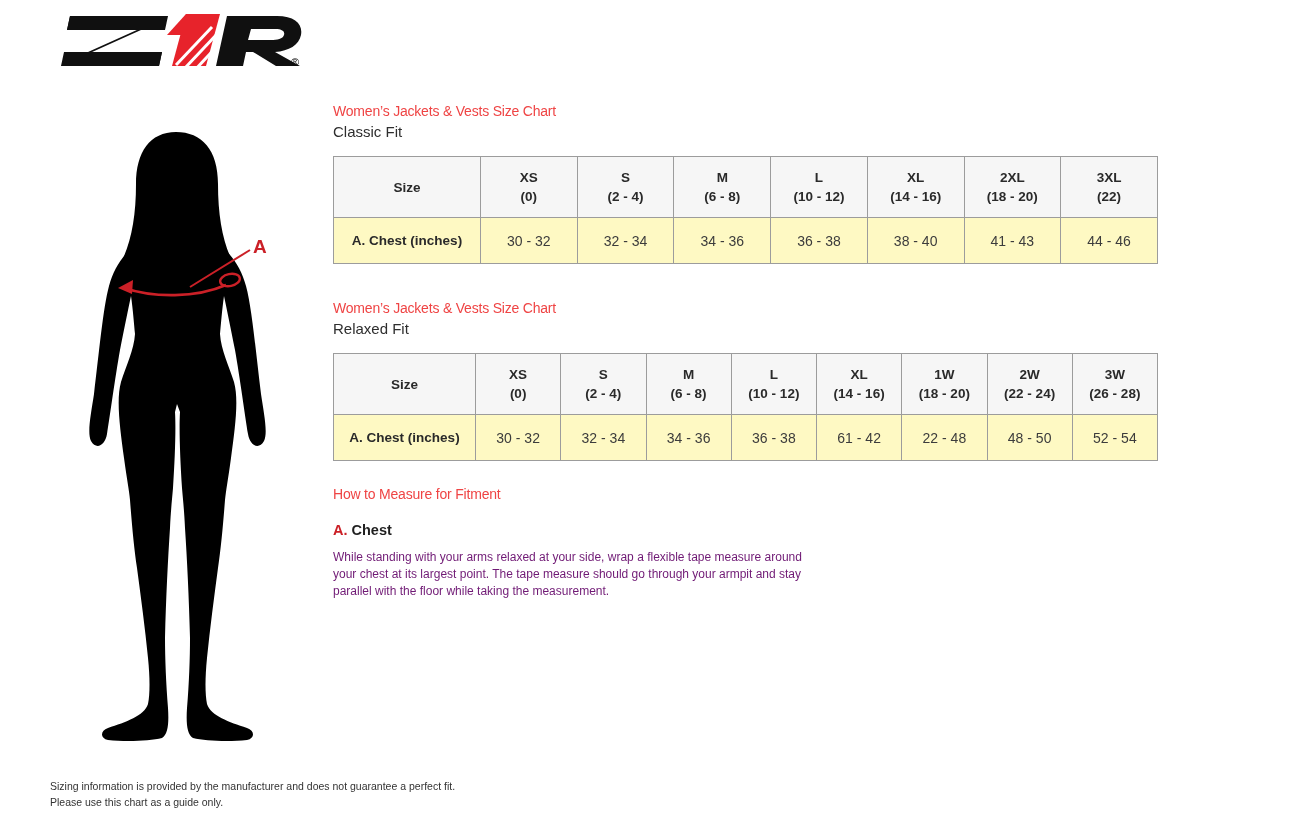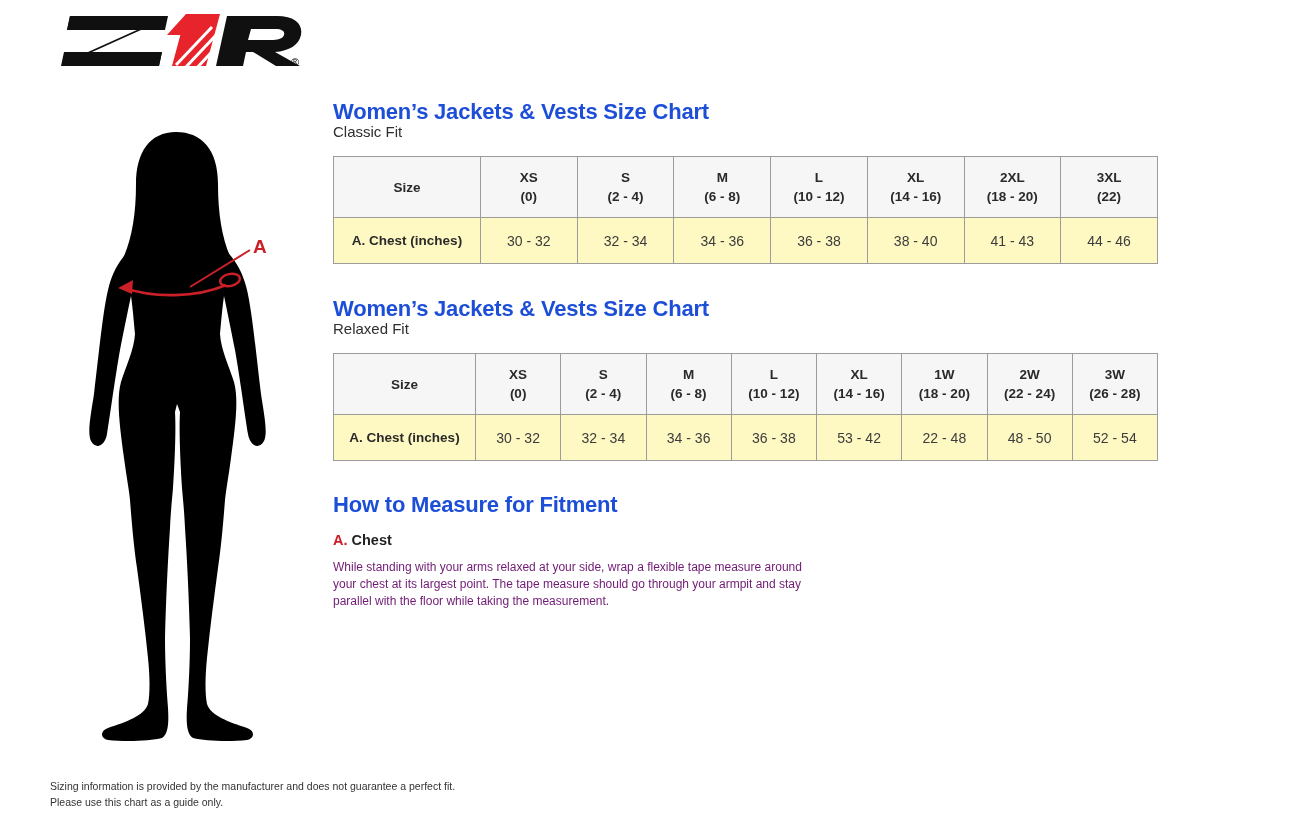--- a/index.html
+++ b/index.html
@@ -4,24 +4,24 @@
 <style>
   html,body{margin:0;padding:0;}
   body{
     width:1298px;height:815px;background:#ffffff;position:relative;overflow:hidden;
     font-family:"Liberation Sans",sans-serif;color:#1f1f1f;
     -webkit-font-smoothing:antialiased;
   }
   .logo{position:absolute;left:50px;top:13px;}
   .figure{position:absolute;left:74px;top:128px;}
   .content{position:absolute;left:333px;top:0;width:826px;}
-  .sec-title{margin:0;font-size:22px;line-height:21px;font-weight:bold;color:#1d4ed8;letter-spacing:-0.2px;}
+  .sec-title{margin:0;font-size:14px;line-height:21px;font-weight:normal;color:#ef4444;letter-spacing:-0.2px;}
   .mt-first{margin-top:101px;}
   .mt-sec{margin-top:34px;}
-  .mt-measure{margin-top:33px;}
+  .mt-measure{margin-top:23px;}
   .sec-sub{font-size:15px;line-height:20px;color:#2e2e2e;}
   table{border-collapse:collapse;table-layout:fixed;width:825px;margin-top:14px;}
   th,td{border:1px solid #9c9c9c;text-align:center;padding:0;}
   thead th{background:#f6f6f6;font-size:13.5px;font-weight:bold;height:60px;line-height:19px;color:#2a2a2a;}
   tbody td{background:#fef9c3;height:45px;font-size:14px;font-weight:normal;color:#3c3c3c;}
   tbody td.rowlabel{font-weight:bold;color:#2a2a2a;font-size:13.5px;}
   col.label1{width:147px;}
   col.label2{width:142px;}
   .measure-item{margin-top:17px;}
   .measure-name{font-size:14.5px;font-weight:bold;color:#1f1f1f;}
@@ -234,21 +234,21 @@
         </th>
       </tr>
     </thead>
     <tbody>
       <tr>
         <td class="rowlabel">A. Chest (inches)</td>
         <td>30 - 32</td>
         <td>32 - 34</td>
         <td>34 - 36</td>
         <td>36 - 38</td>
-        <td>53 - 42</td>
+        <td>61 - 42</td>
         <td>22 - 48</td>
         <td>48 - 50</td>
         <td>52 - 54</td>
       </tr>
     </tbody>
   </table>
 
   <h2 class="sec-title mt-measure">How to Measure for Fitment</h2>
 
   <div class="measure-item">

